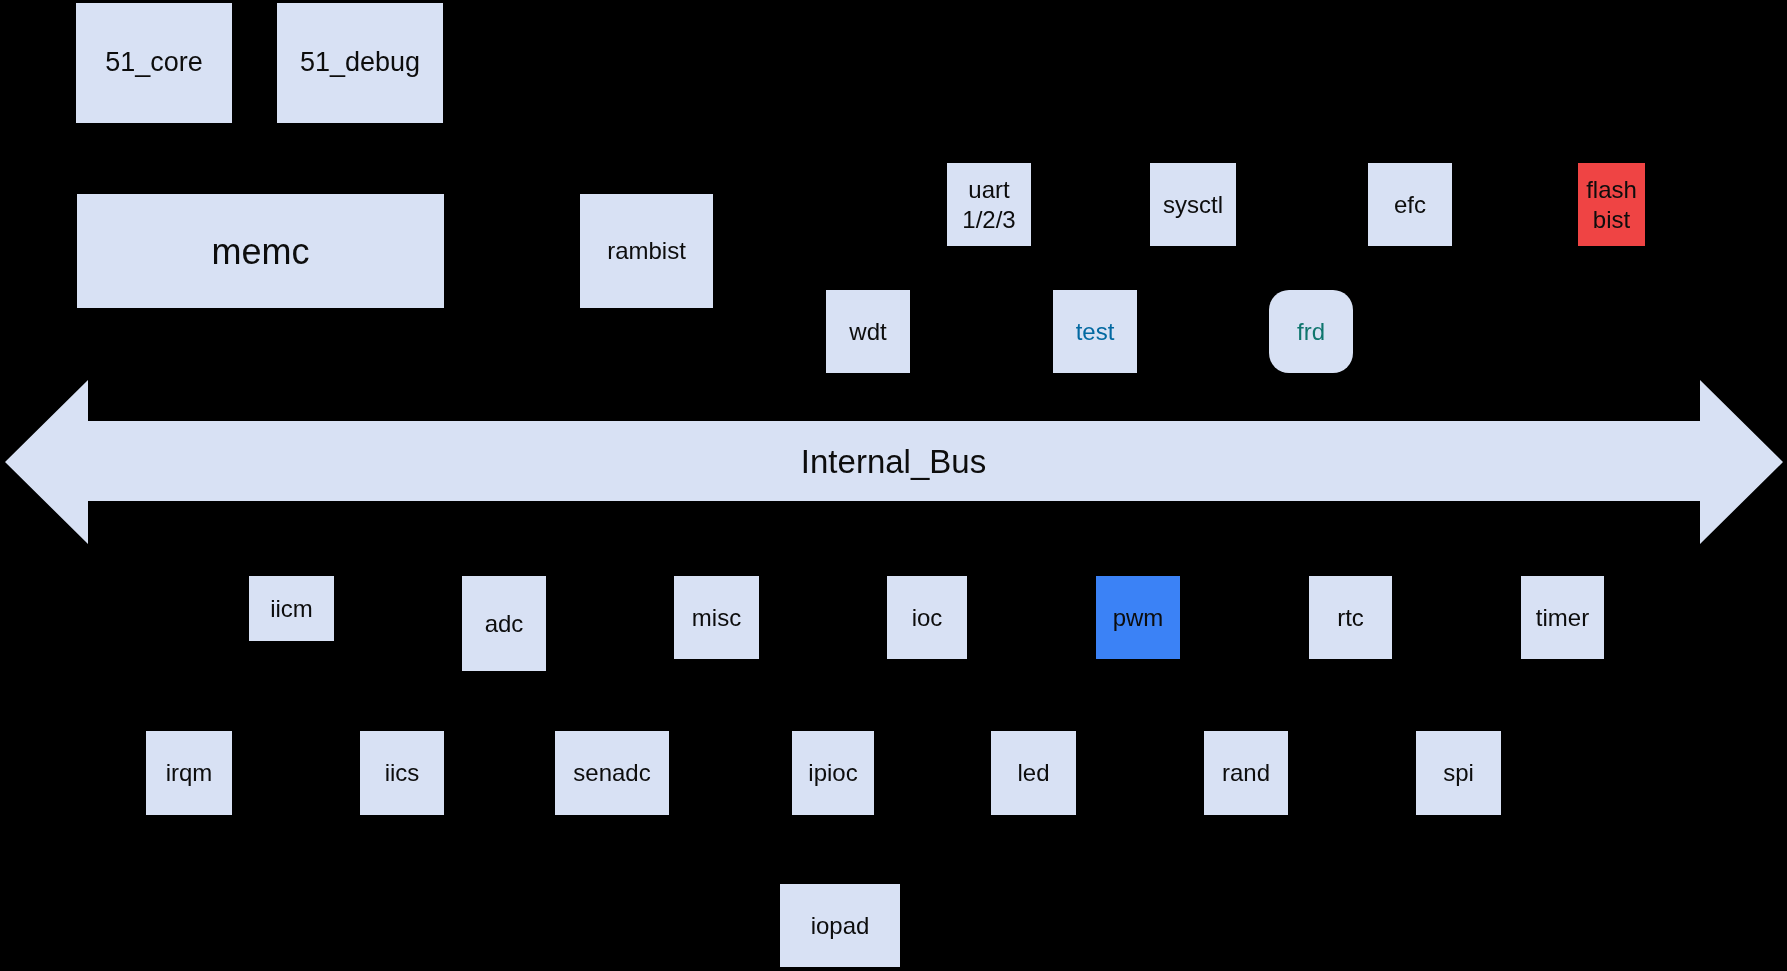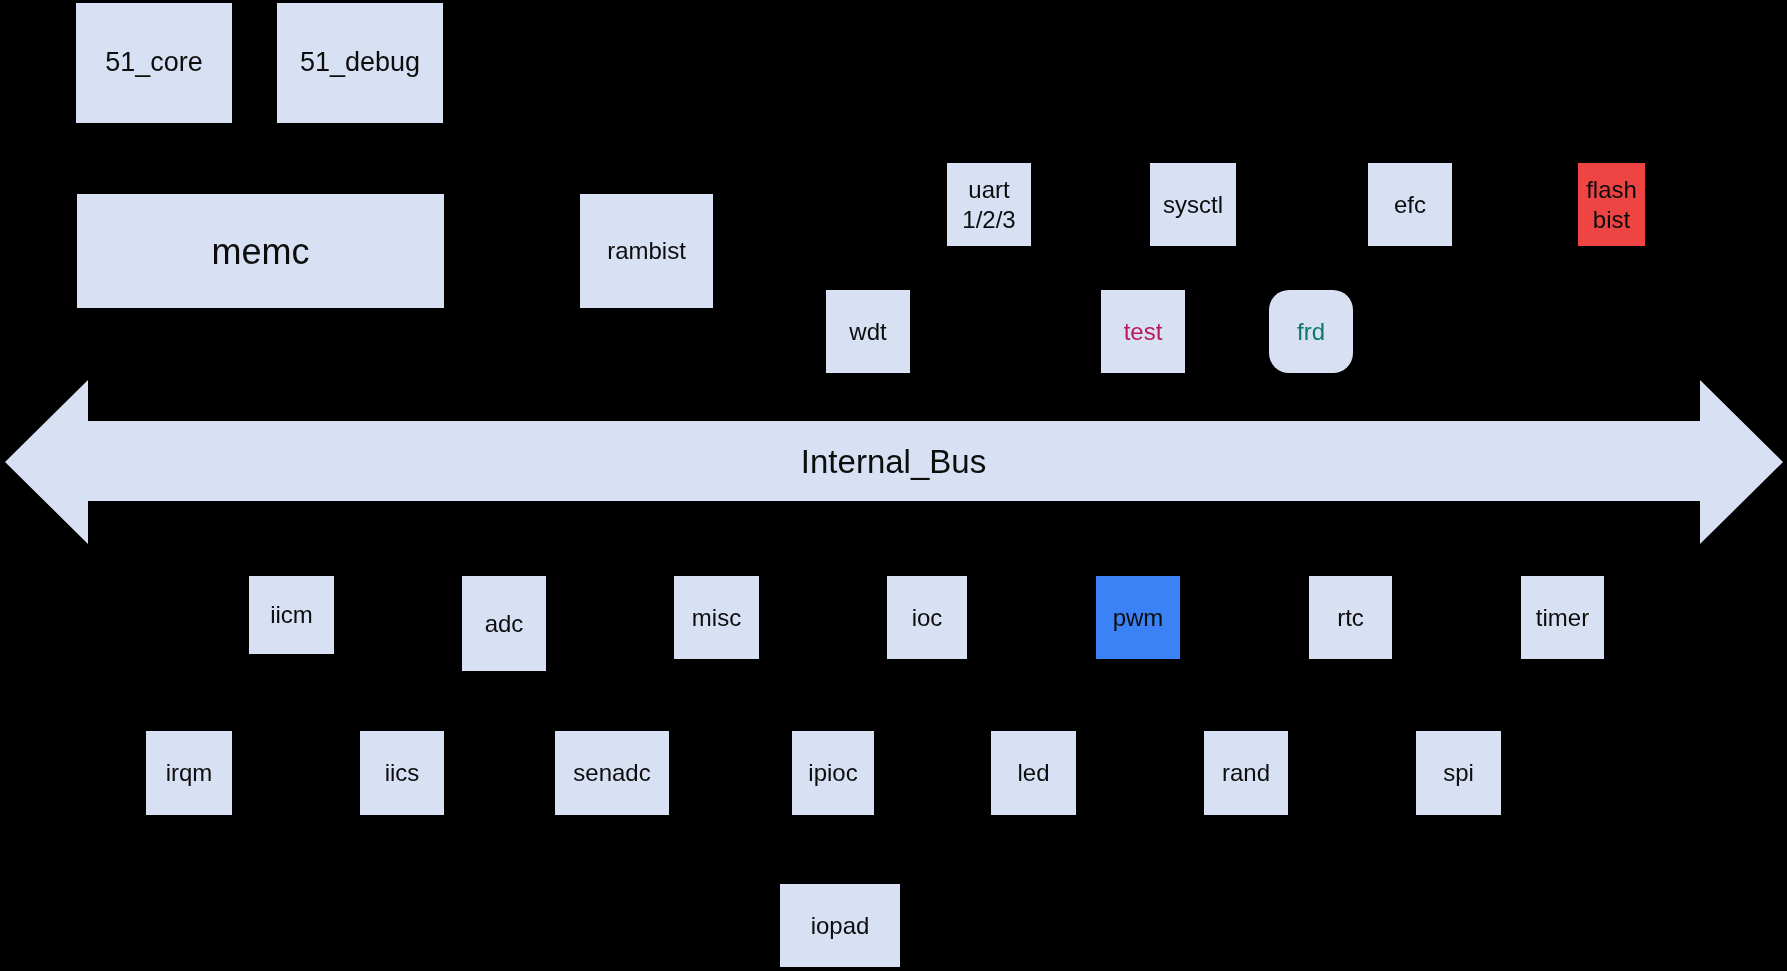--- a/index.html
+++ b/index.html
@@ -63,23 +63,23 @@
     <div class="block size-lg" style="left: 277px; top: 3px; width: 166px; height: 120px; background: rgb(216, 225, 244); color: rgb(13, 13, 13);"><span>51_debug</span></div>
     <div class="block size-xl" style="left: 77px; top: 194px; width: 367px; height: 114px; background: rgb(216, 225, 244); color: rgb(13, 13, 13);"><span>memc</span></div>
     <div class="block size-md" style="left: 580px; top: 194px; width: 133px; height: 114px; background: rgb(216, 225, 244); color: rgb(13, 13, 13);"><span>rambist</span></div>
     <div class="block size-md" style="left: 947px; top: 163px; width: 84px; height: 83px; background: rgb(216, 225, 244); color: rgb(13, 13, 13);"><span>uart
 1/2/3</span></div>
     <div class="block size-md" style="left: 1150px; top: 163px; width: 86px; height: 83px; background: rgb(216, 225, 244); color: rgb(13, 13, 13);"><span>sysctl</span></div>
     <div class="block size-md" style="left: 1368px; top: 163px; width: 84px; height: 83px; background: rgb(216, 225, 244); color: rgb(13, 13, 13);"><span>efc</span></div>
     <div class="block size-md" style="left: 1578px; top: 163px; width: 67px; height: 83px; background: #ef4444; color: rgb(13, 13, 13);"><span>flash
 bist</span></div>
     <div class="block size-md" style="left: 826px; top: 290px; width: 84px; height: 83px; background: rgb(216, 225, 244); color: rgb(13, 13, 13);"><span>wdt</span></div>
-    <div class="block size-md" style="left: 1053px; top: 290px; width: 84px; height: 83px; background: rgb(216, 225, 244); color: #be185d; margin-left: 48px;"><span>test</span></div>
+    <div class="block size-md" style="left: 1053px; top: 290px; width: 84px; height: 83px; background: rgb(216, 225, 244); color: #0369a1;"><span>test</span></div>
     <div class="block size-md" style="left: 1269px; top: 290px; width: 84px; height: 83px; background: rgb(216, 225, 244); color: #0f766e; border-radius: 20px;"><span>frd</span></div>
-    <div class="block size-md" style="left: 249px; top: 576px; width: 85px; height: 78px; background: rgb(216, 225, 244); color: rgb(13, 13, 13);"><span>iicm</span></div>
+    <div class="block size-md" style="left: 249px; top: 576px; width: 85px; height: 65px; background: rgb(216, 225, 244); color: rgb(13, 13, 13);"><span>iicm</span></div>
     <div class="block size-md" style="left: 462px; top: 576px; width: 84px; height: 95px; background: rgb(216, 225, 244); color: rgb(13, 13, 13);"><span>adc</span></div>
     <div class="block size-md" style="left: 674px; top: 576px; width: 85px; height: 83px; background: rgb(216, 225, 244); color: rgb(13, 13, 13);"><span>misc</span></div>
     <div class="block size-md" style="left: 887px; top: 576px; width: 80px; height: 83px; background: rgb(216, 225, 244); color: rgb(13, 13, 13);"><span>ioc</span></div>
     <div class="block size-md" style="left: 1096px; top: 576px; width: 84px; height: 83px; background: #3b82f6; color: rgb(13, 13, 13);"><span>pwm</span></div>
     <div class="block size-md" style="left: 1309px; top: 576px; width: 83px; height: 83px; background: rgb(216, 225, 244); color: rgb(13, 13, 13);"><span>rtc</span></div>
     <div class="block size-md" style="left: 1521px; top: 576px; width: 83px; height: 83px; background: rgb(216, 225, 244); color: rgb(13, 13, 13);"><span>timer</span></div>
     <div class="block size-md" style="left: 146px; top: 731px; width: 86px; height: 84px; background: rgb(216, 225, 244); color: rgb(13, 13, 13);"><span>irqm</span></div>
     <div class="block size-md" style="left: 360px; top: 731px; width: 84px; height: 84px; background: rgb(216, 225, 244); color: rgb(13, 13, 13);"><span>iics</span></div>
     <div class="block size-md" style="left: 555px; top: 731px; width: 114px; height: 84px; background: rgb(216, 225, 244); color: rgb(13, 13, 13);"><span>senadc</span></div>
     <div class="block size-md" style="left: 792px; top: 731px; width: 82px; height: 84px; background: rgb(216, 225, 244); color: rgb(13, 13, 13);"><span>ipioc</span></div>

